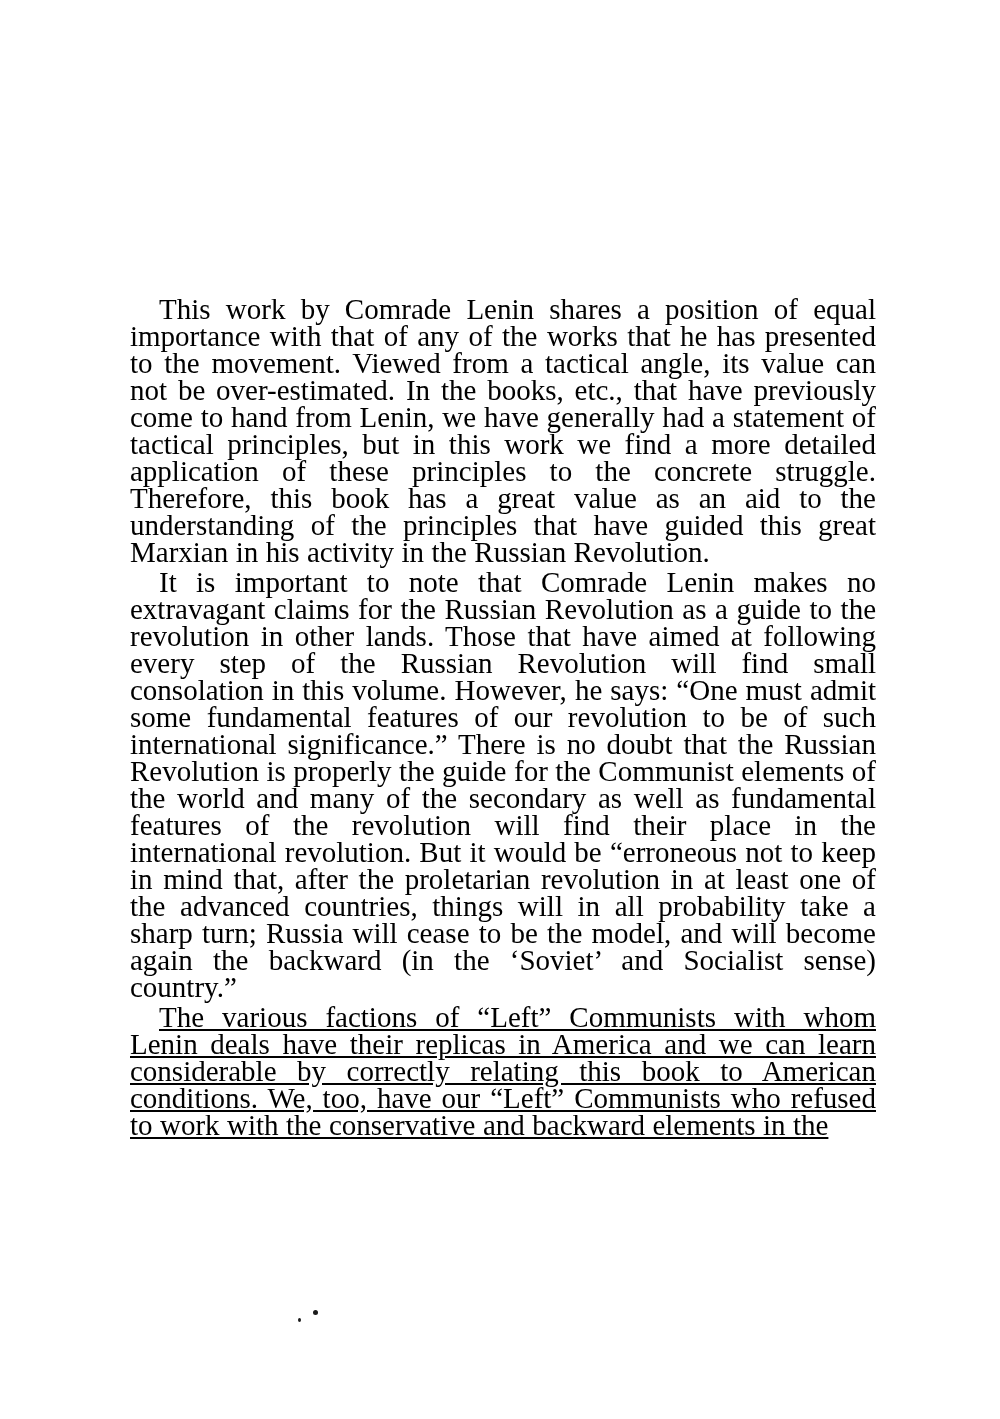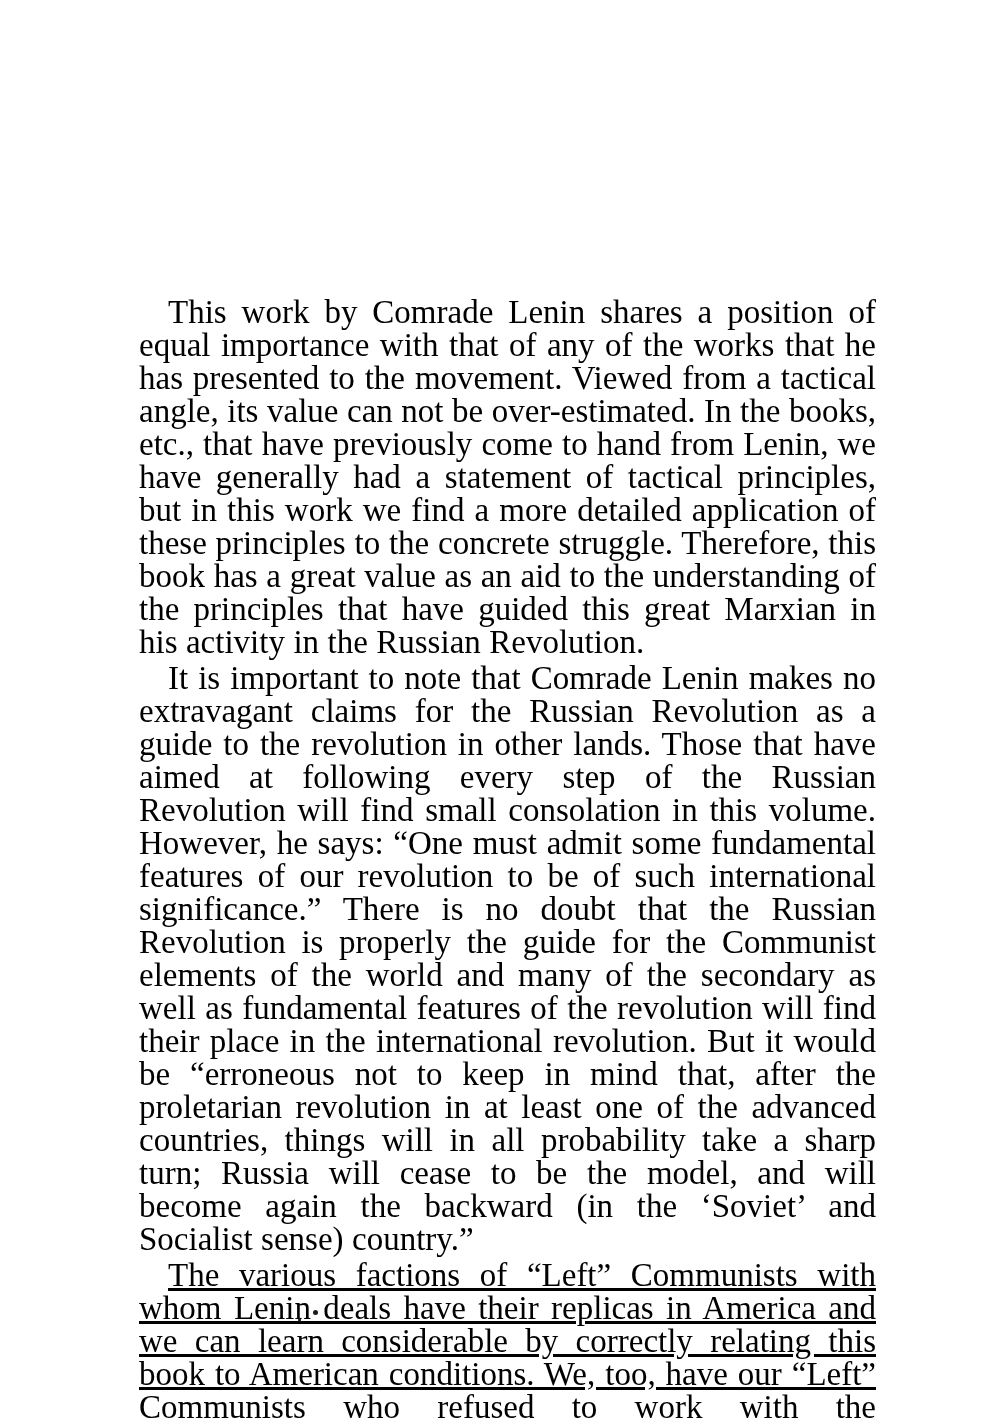--- a/index.html
+++ b/index.html
@@ -33,25 +33,25 @@
     font-size: 34px;
     font-weight: bold;
     letter-spacing: 1.1px;
     text-align: center;
     line-height: 40px;
     margin: 0 0 24px 0;
     font-family: "Liberation Serif", "DejaVu Serif", serif;
   }
 
   .body-par {
-    font-size: 33px;
-    line-height: 33px;
+    font-size: 29px;
+    line-height: 27px;
     text-align: justify;
     text-justify: inter-word;
-    margin: 0 0 3px 13px;
+    margin: 0 0 3px 4px;
     text-indent: 29px;
     word-spacing: 0.2px;
     -webkit-hyphens: none;
     hyphens: none;
   }
 
   .body-par:last-child {
     margin-bottom: 0;
     text-decoration: underline;
   }

